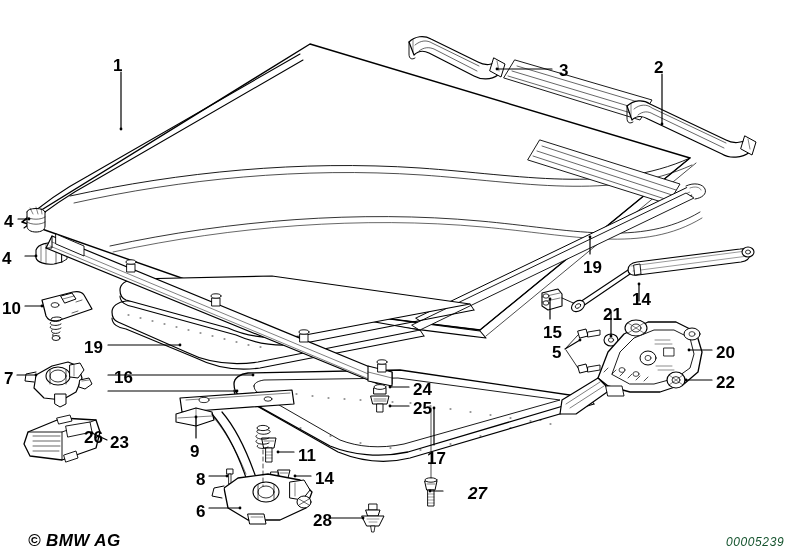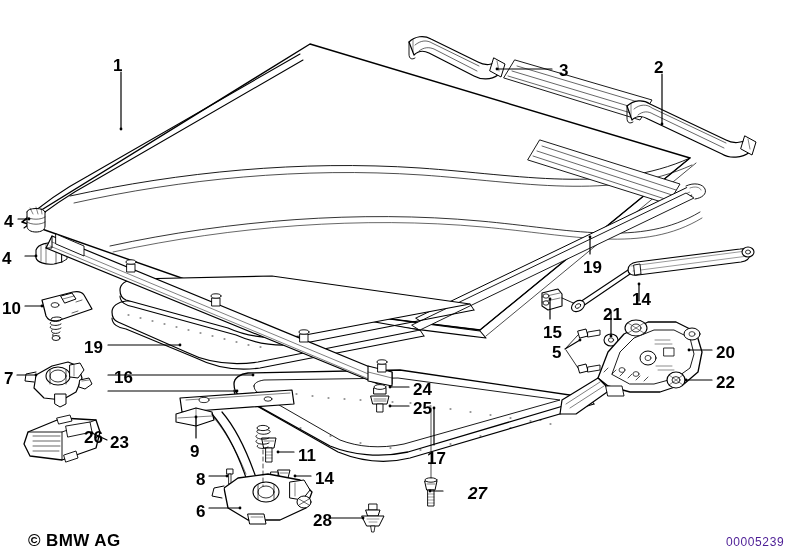--- a/index.html
+++ b/index.html
@@ -32,35 +32,36 @@
     color: #000000;
     line-height: 1;
     white-space: nowrap;
     user-select: none;
   }
   .footer-text {
     position: absolute;
     font-family: "Liberation Sans", sans-serif;
     color: #000000;
     white-space: nowrap;
+    font-style: italic;
   }
   #copyright {
     left: 28px;
     top: 531px;
     font-size: 17px;
     font-weight: bold;
     letter-spacing: 0.4px;
   }
   #diagram-number {
     left: 726px;
     top: 535px;
     font-size: 12px;
     font-weight: normal;
     letter-spacing: 0.6px;
-    color: #4c1d95;
+    color: #14532d;
   }
 </style>
 </head>
 <body>
 
 <div id="diagram-root">
 
   <svg id="diagram-svg" viewBox="0 0 799 559">
     <g fill="none" stroke="#000000" stroke-width="1.1" stroke-linejoin="round" stroke-linecap="round">
 

